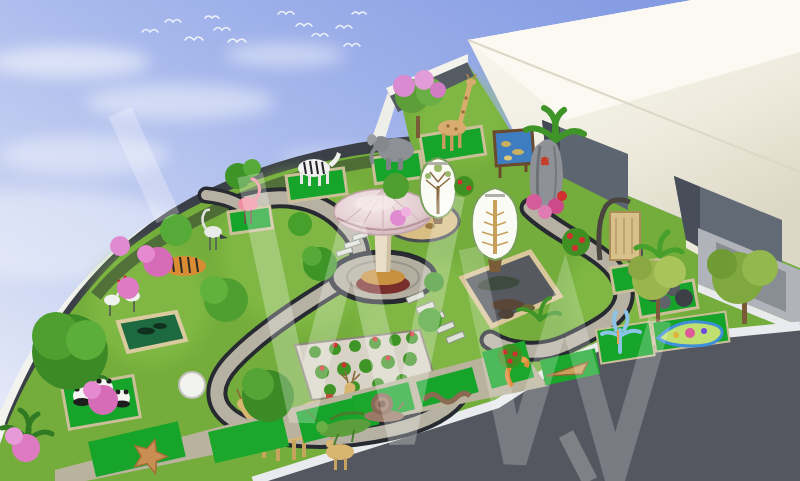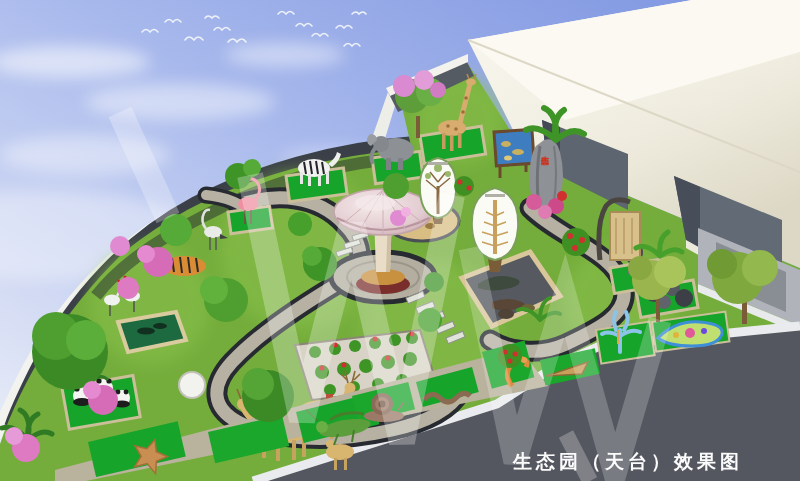--- a/index.html
+++ b/index.html
@@ -514,15 +514,14 @@
   </g>
 
   <g stroke="rgba(255,255,255,0.27)" fill="none" stroke-width="25">
     <path d="M120,112 L168,218"></path>
     <path d="M250,175 L302,420 L352,225 L402,442 L452,195" stroke-width="26"></path>
     <path d="M470,248 L515,462 L565,295 L615,474 L660,320" stroke="rgba(255,255,255,0.22)" stroke-width="23"></path>
     <path d="M566,434 L590,481" stroke="rgba(255,255,255,0.25)" stroke-width="16"></path>
   </g>
 </svg>
 
-<div class="caption">生态园（天台）效果图</div>
 <div class="stone-text">生态园</div>
 </div>
 
 </body></html>

